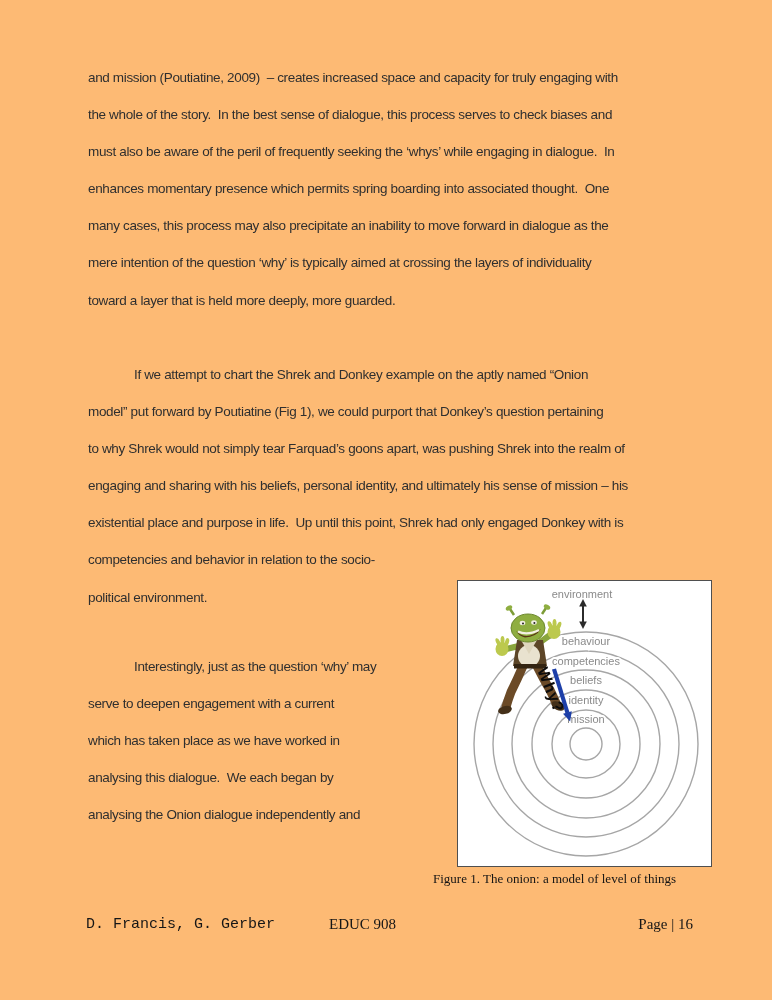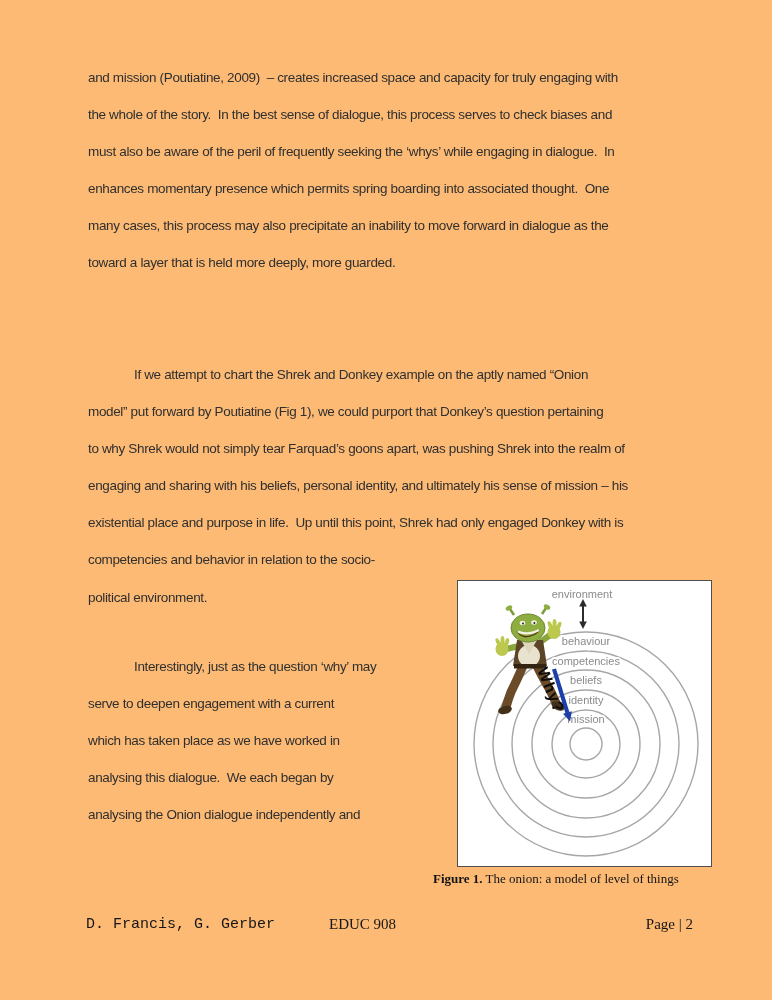--- a/index.html
+++ b/index.html
@@ -39,21 +39,21 @@
   .caption {
     position: absolute;
     left: 433px;
     top: 871px;
     width: 270px;
     font-family: "Liberation Serif", serif;
     font-size: 13px;
     color: #141414;
     white-space: pre;
   }
-  .cap-label { font-weight: bold; }
+  .cap-label { font-weight: normal; }
 
   .footer {
     position: absolute;
     top: 916px;
     left: 0;
     width: 772px;
     height: 22px;
     font-family: "Liberation Serif", serif;
     font-size: 15px;
     color: #161616;
@@ -85,20 +85,21 @@
 <body>
 
 <div class="page">
 
   <div class="para" id="p1">
       <div class="line">and mission (Poutiatine, 2009)  – creates increased space and capacity for truly engaging with</div>
       <div class="line">the whole of the story.  In the best sense of dialogue, this process serves to check biases and</div>
       <div class="line">must also be aware of the peril of frequently seeking the ‘whys’ while engaging in dialogue.  In</div>
       <div class="line">enhances momentary presence which permits spring boarding into associated thought.  One</div>
       <div class="line">many cases, this process may also precipitate an inability to move forward in dialogue as the</div>
+      <div class="line">mere intention of the question ‘why’ is typically aimed at crossing the layers of individuality</div>
       <div class="line">toward a layer that is held more deeply, more guarded.</div>
     </div>
   <div class="para indent" id="p2">
       <div class="line">If we attempt to chart the Shrek and Donkey example on the aptly named “Onion</div>
       <div class="line">model” put forward by Poutiatine (Fig 1), we could purport that Donkey’s question pertaining</div>
       <div class="line">to why Shrek would not simply tear Farquad’s goons apart, was pushing Shrek into the realm of</div>
       <div class="line">engaging and sharing with his beliefs, personal identity, and ultimately his sense of mission – his</div>
       <div class="line">existential place and purpose in life.  Up until this point, Shrek had only engaged Donkey with is</div>
       <div class="line">competencies and behavior in relation to the socio-</div>
       <div class="line">political environment.</div>
@@ -186,16 +187,16 @@
       </g>
       <text class="why-label" x="89" y="112" transform="rotate(68 89 112)">Why?</text>
     </svg>
   </figure>
 
   <div class="caption"><span class="cap-label">Figure 1.</span><span> The onion: a model of level of things</span></div>
 
   <div class="footer">
     <span class="f-left">D. Francis, G. Gerber</span>
     <span class="f-center">EDUC 908</span>
-    <span class="f-right">Page | 2</span>
+    <span class="f-right">Page | 16</span>
   </div>
 
 </div>
 
 </body></html>

